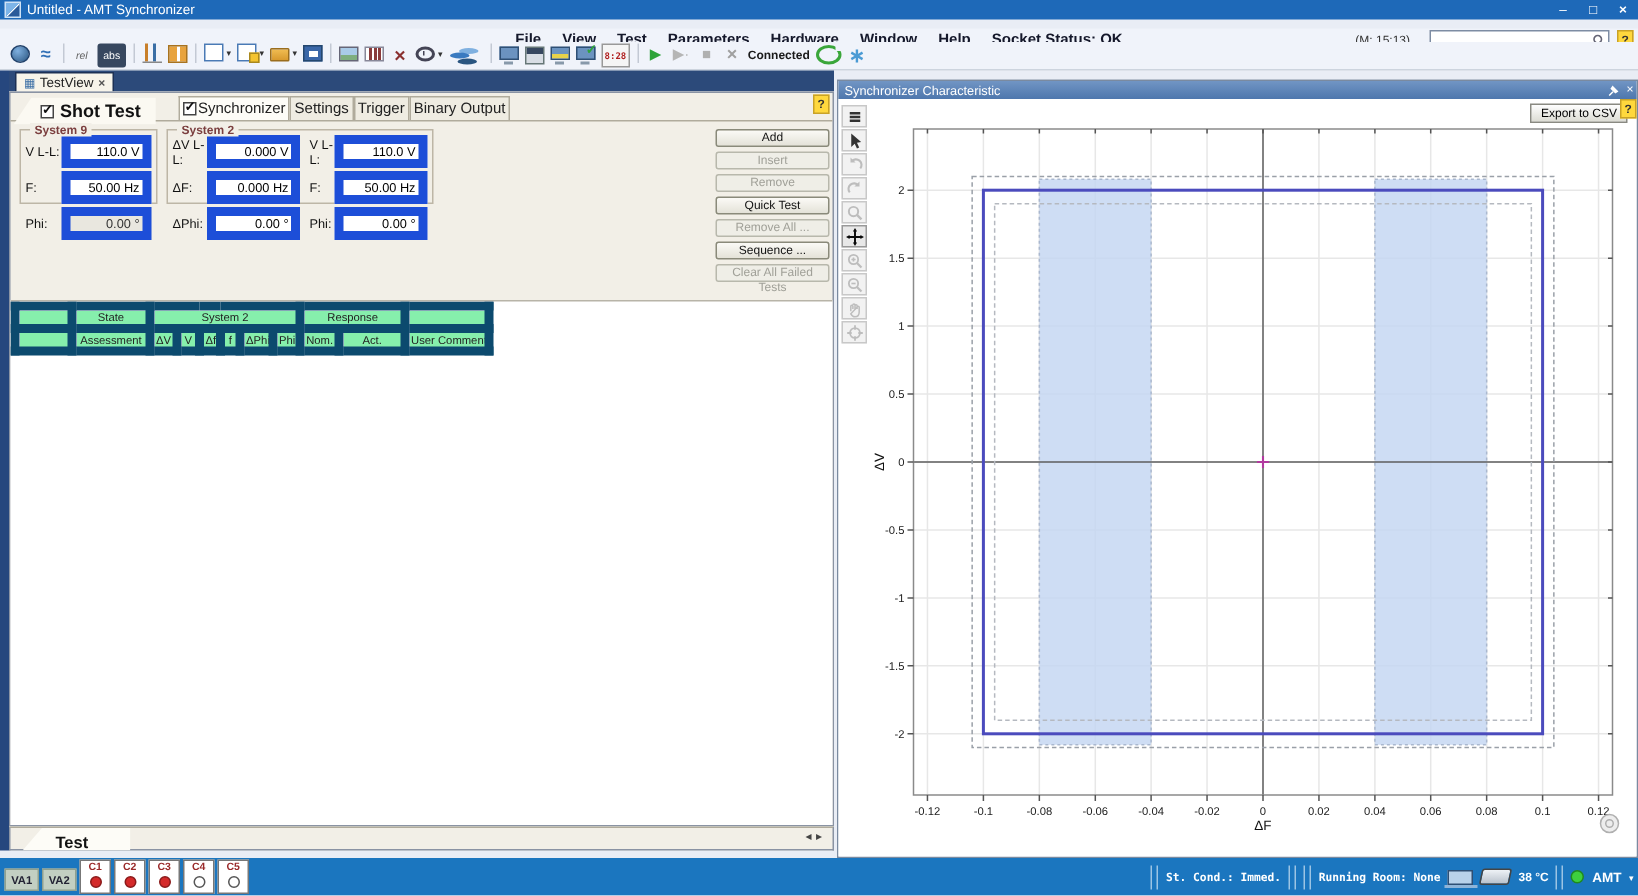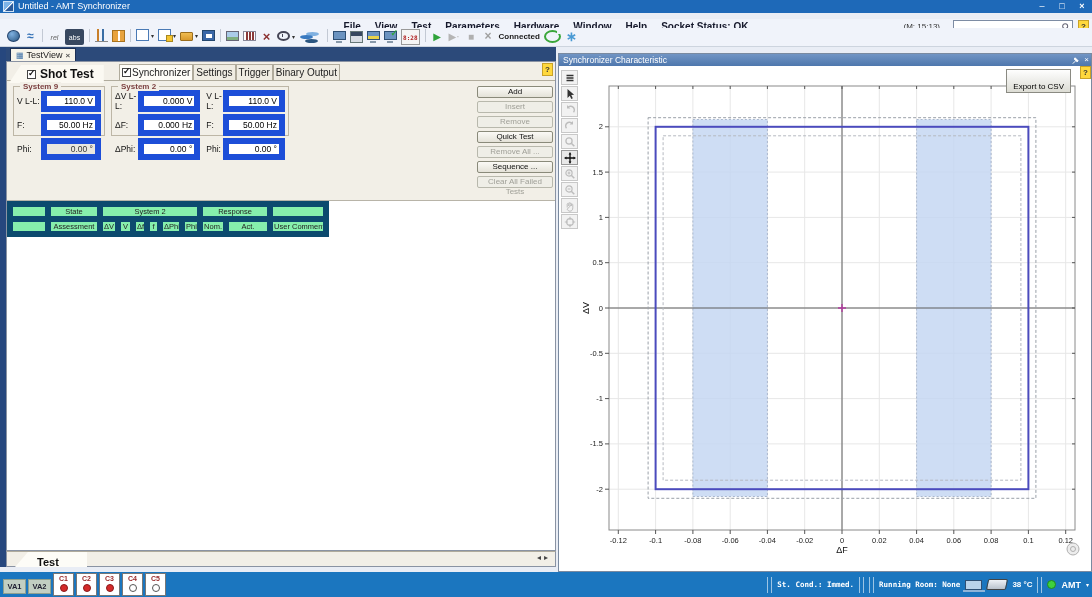--- a/index.html
+++ b/index.html
@@ -100,21 +100,21 @@
   .test-tab span{margin-left:22px;font-weight:bold;font-size:11px;color:#111;line-height:15px;}
   .nav-arrows{position:absolute;right:4px;top:1px;font-size:8px;color:#444;letter-spacing:3px;}
 
   
   .right-panel{position:absolute;left:558px;top:53px;width:534px;height:519px;background:#fff;border:1px solid #7a8aa0;box-sizing:border-box;}
   .rp-titlebar{position:absolute;left:0;top:0;right:0;height:12px;background:linear-gradient(#7195c4,#4e77ad);color:#fff;font-size:8.5px;line-height:12px;padding-left:4px;}
   .rp-titlebar .rbtns{position:absolute;right:2px;top:0;display:flex;gap:4px;align-items:center;height:12px;}
   .rp-titlebar .rbtn{color:#fff;font-size:8px;}
   .rp-body{position:absolute;left:0;top:12px;right:0;bottom:0;background:#fff;}
   .chart-title{position:absolute;left:0;top:9px;right:0;text-align:center;font-size:10px;font-weight:bold;color:#111;z-index:3;pointer-events:none;}
-  .export-btn{position:absolute;right:20px;top:3px;height:13px;font-size:8px;padding:11px 6px;background:linear-gradient(#fefefe,#dcdcd4);border:1px solid #8a8a82;line-height:11px;z-index:4;}
+  .export-btn{position:absolute;right:6px;top:3px;height:13px;font-size:8px;padding:0 6px;background:linear-gradient(#fefefe,#dcdcd4);border:1px solid #8a8a82;line-height:11px;z-index:4;}
   .rp-body .helpbadge{position:absolute;right:0;top:0;z-index:5;}
   #chart-tools{position:absolute;left:2px;top:4px;width:18px;display:flex;flex-direction:column;gap:1px;z-index:4;}
   .ctool{width:17px;height:15px;background:#f2f2f2;border:1px solid #c8c8c8;display:flex;align-items:center;justify-content:center;box-sizing:border-box;}
   .ctool.active{background:#e8e8e8;border-color:#999;}
   #chart-svg{position:absolute;left:22px;top:14px;}
 
   
   .statusbar{position:absolute;left:0;top:572px;width:1092px;height:25px;background:#1b76bf;}
   #va-buttons{position:absolute;left:3px;top:7px;display:flex;gap:2px;}
   .vabtn{width:21px;height:13px;background:#c2cfc2;border:1px solid #8fa08f;color:#223;font-size:7.5px;font-weight:bold;text-align:center;line-height:13px;}

